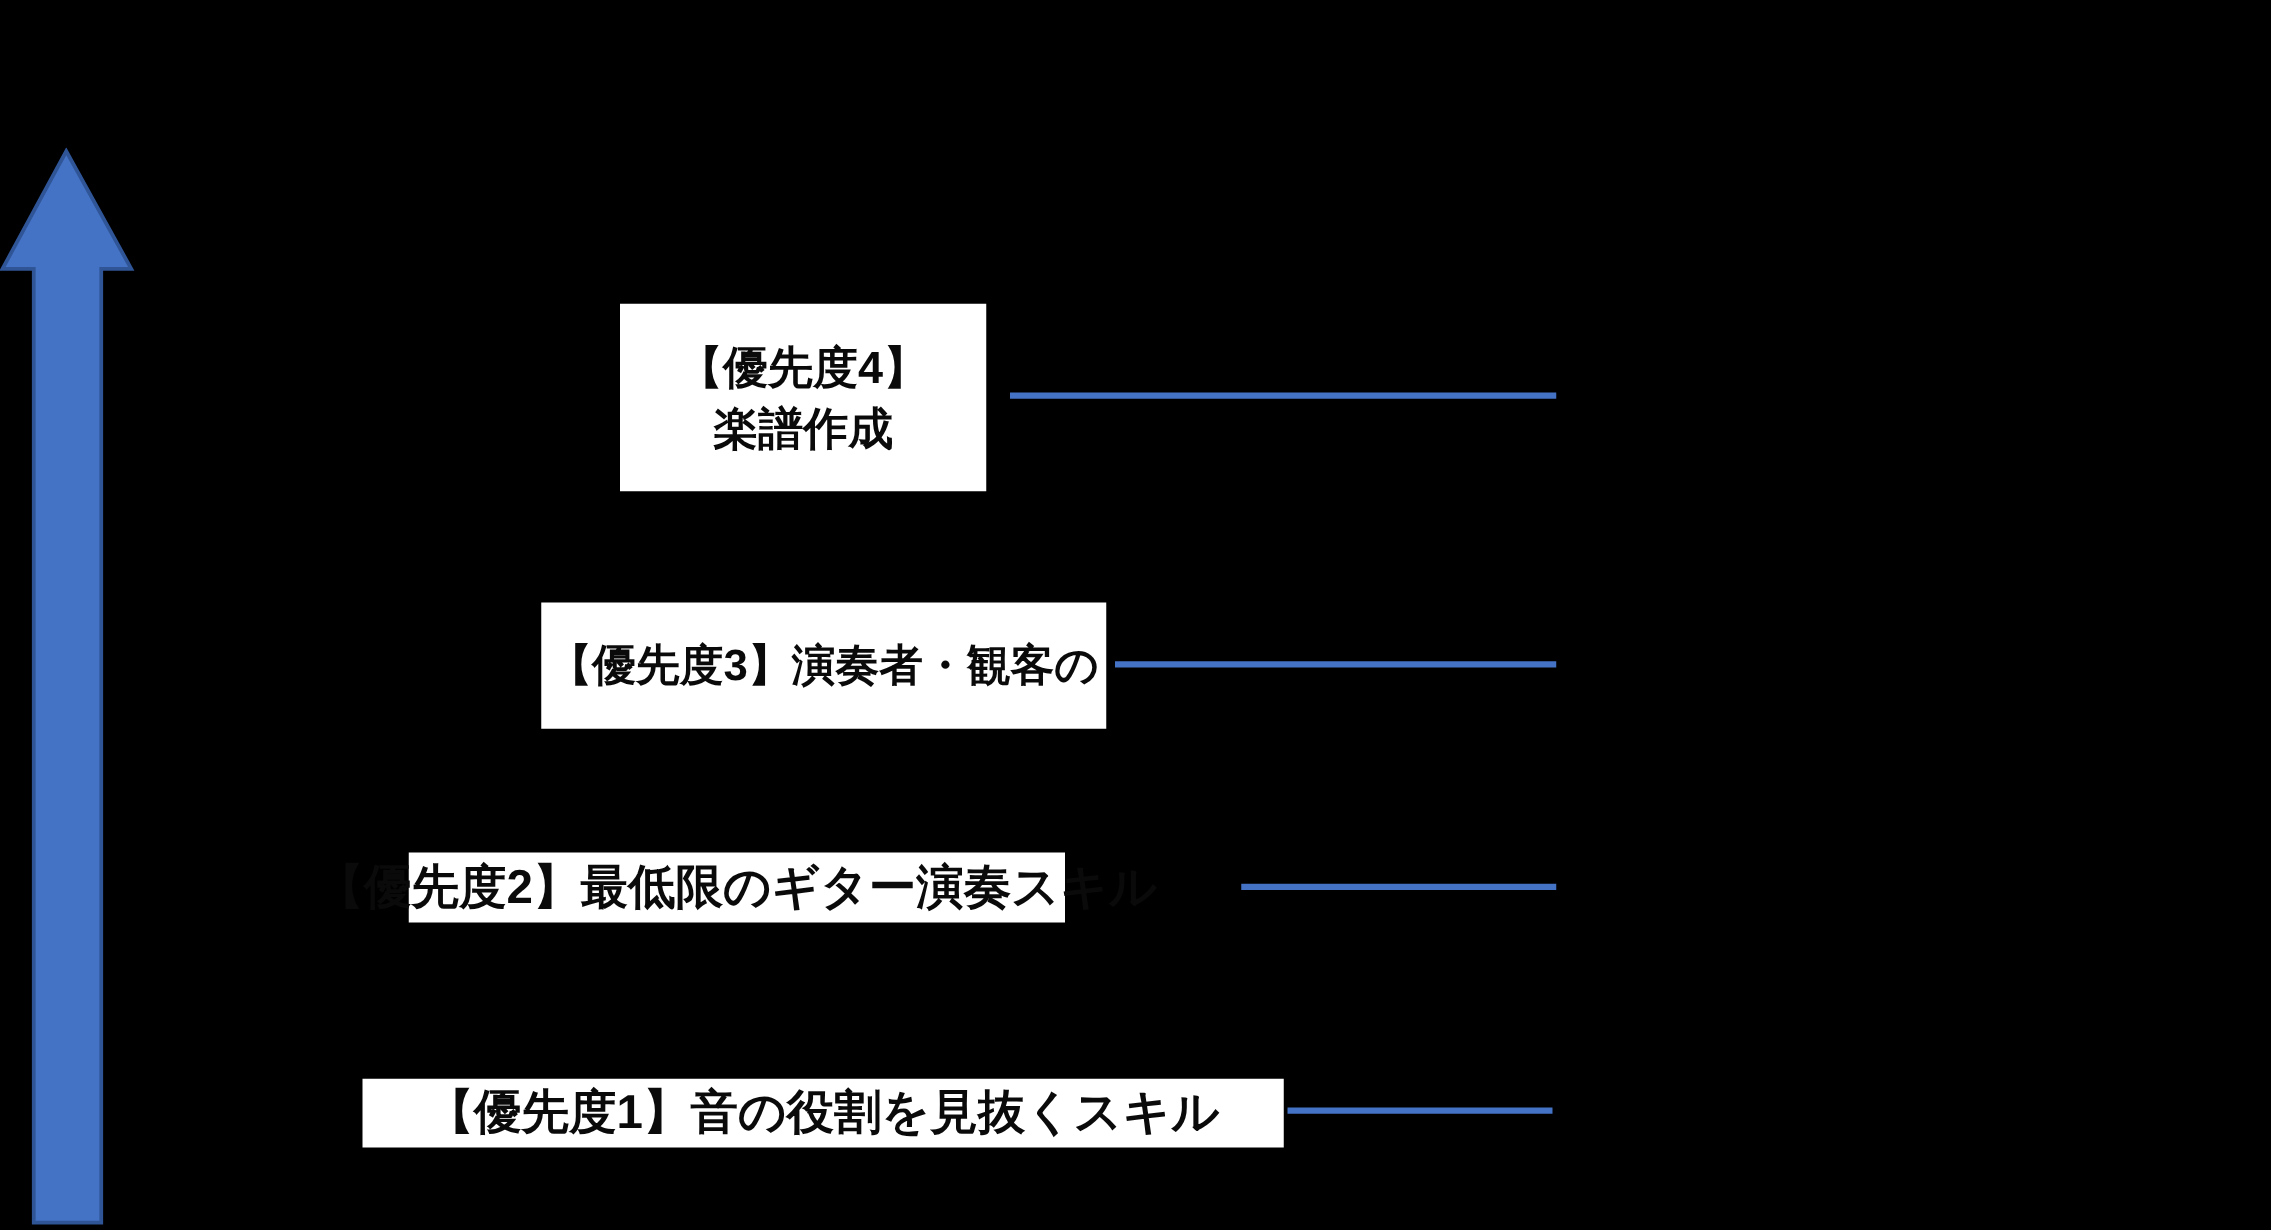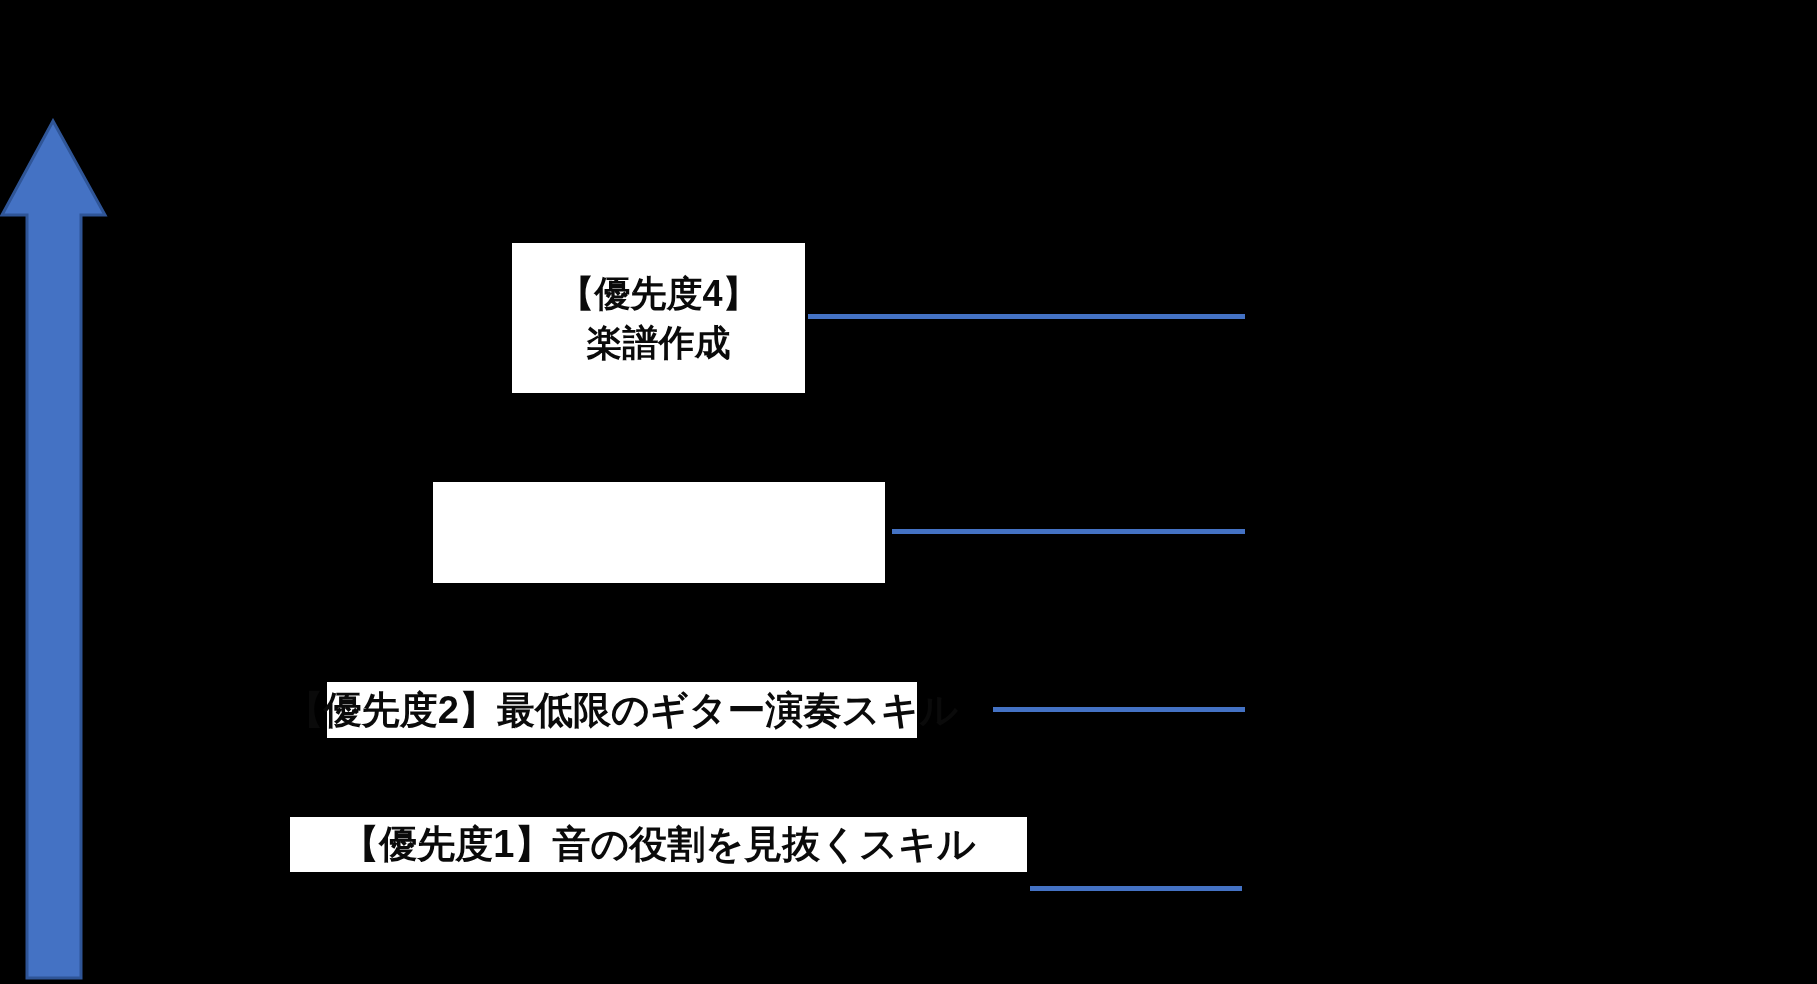--- a/index.html
+++ b/index.html
@@ -34,24 +34,24 @@
     color: #0a0a0a;
     font-weight: bold;
     display: flex;
     flex-direction: column;
     align-items: center;
     justify-content: center;
     text-align: center;
     box-sizing: border-box;
   }
   .label-box .line { display: block; white-space: nowrap; }
-  .box-p4 { left: 512px; top: 243px; width: 293px; height: 150px; font-size: 36px; line-height: 49px; }
+  .box-p4 { left: 496px; top: 243px; width: 293px; height: 150px; font-size: 36px; line-height: 49px; }
   .box-p3 { left: 433px; top: 482px; width: 452px; height: 101px; font-size: 35px; line-height: 48px; }
-  .box-p2 { left: 327px; top: 682px; width: 590px; height: 56px;  font-size: 38px; line-height: 56px; }
-  .box-p1 { left: 290px; top: 817px; width: 737px; height: 55px;  font-size: 38px; line-height: 55px; }
+  .box-p2 { left: 327px; top: 682px; width: 525px; height: 56px;  font-size: 38px; line-height: 56px; }
+  .box-p1 { left: 290px; top: 863px; width: 737px; height: 55px;  font-size: 38px; line-height: 55px; }
   .connector {
     position: absolute;
     height: 5px;
     background: var(--accent, #4472C4);
   }
   .conn-p4 { left: 808px;  top: 314px; width: 437px; }
   .conn-p3 { left: 892px;  top: 529px; width: 353px; }
   .conn-p2 { left: 993px;  top: 707px; width: 252px; }
   .conn-p1 { left: 1030px; top: 886px; width: 212px; }
 </style>
@@ -64,20 +64,21 @@
     <polygon class="arrow-polygon" points="53,3 105,97 81,97 81,860 27,860 27,97 2,97"></polygon>
   </svg>
 
   <div class="label-box box-p4">
     <span class="line">【優先度4】</span>
     <span class="line">楽譜作成</span>
   </div>
   <div class="connector conn-p4"></div>
 
   <div class="label-box box-p3">
+    <span class="line">【優先度3】演奏者・観客の</span>
   </div>
   <div class="connector conn-p3"></div>
 
   <div class="label-box box-p2">
     <span class="line">【優先度2】最低限のギター演奏スキル</span>
   </div>
   <div class="connector conn-p2"></div>
 
   <div class="label-box box-p1">
     <span class="line">【優先度1】音の役割を見抜くスキル</span>

